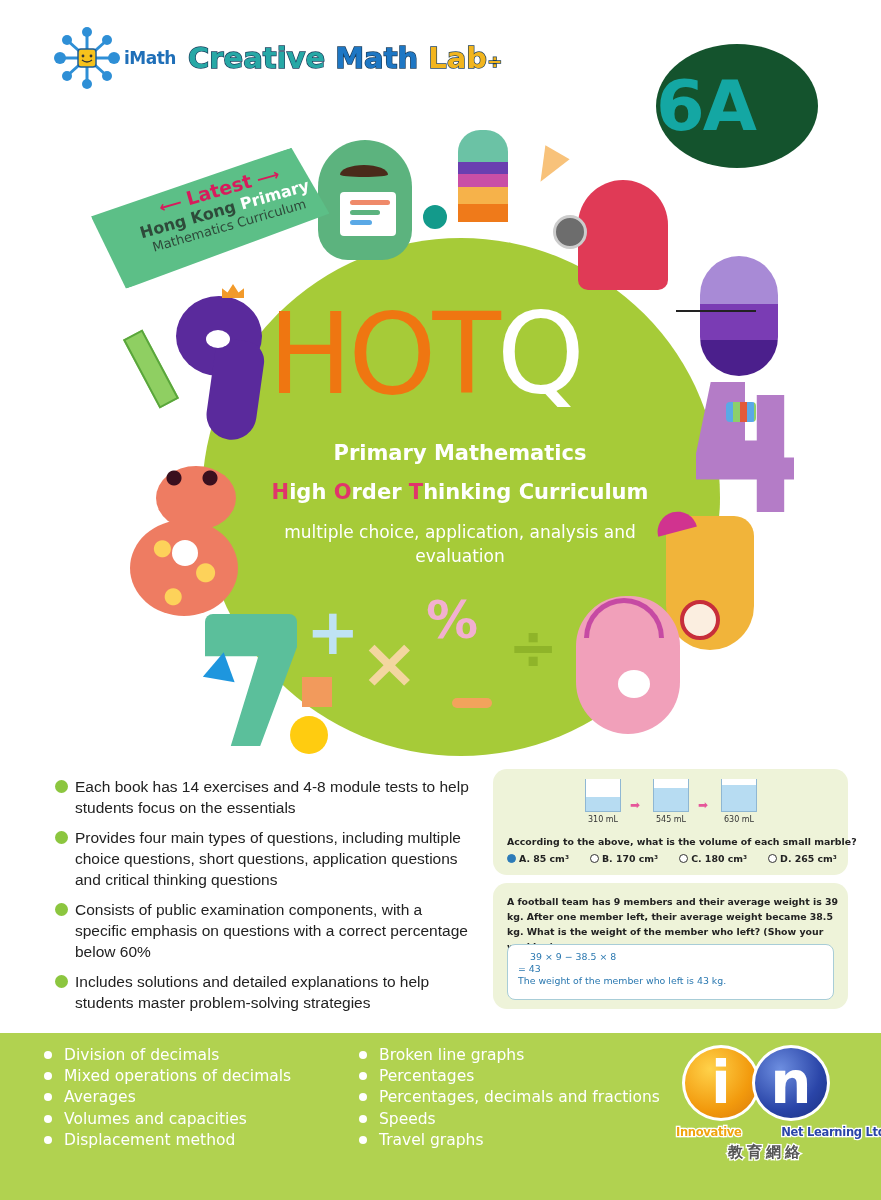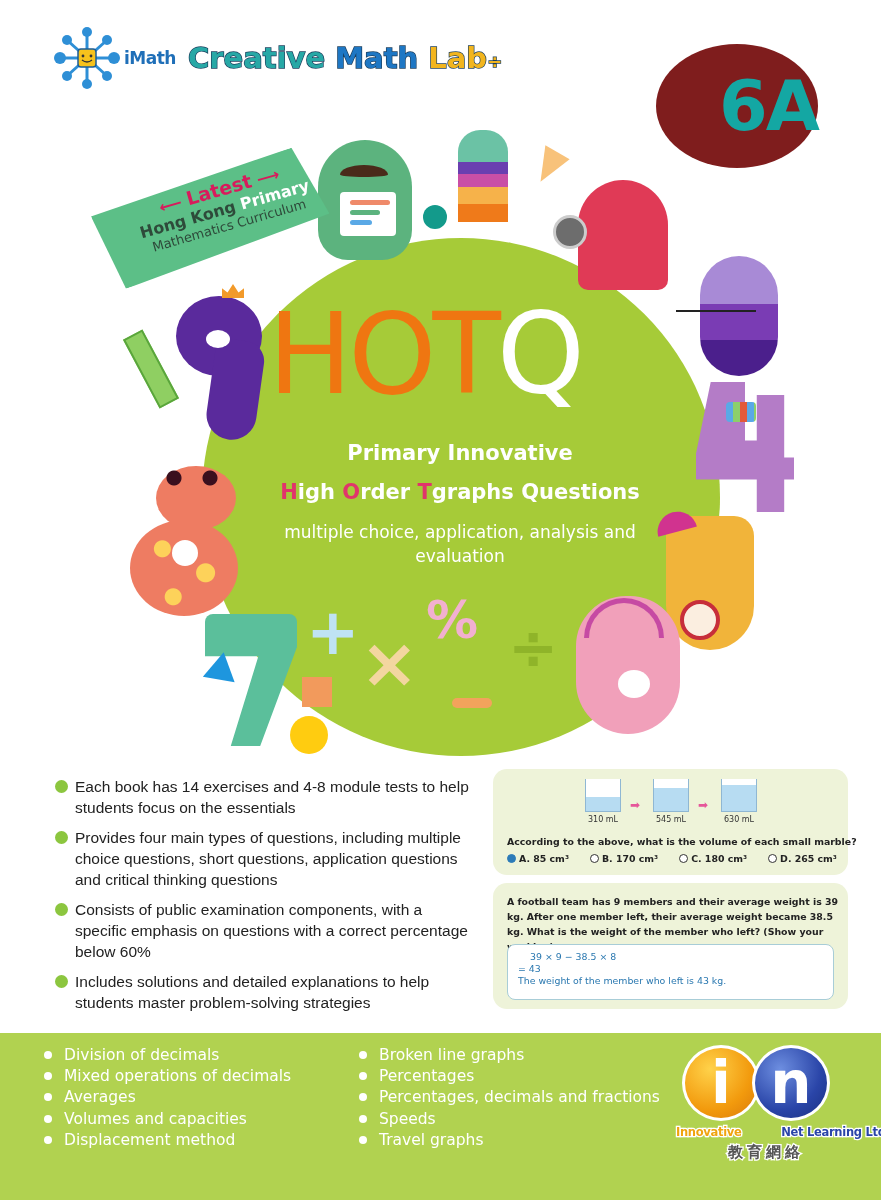--- a/index.html
+++ b/index.html
@@ -11,21 +11,21 @@
   .brand-molecule { width: 70px; height: 62px; position: relative; }
   .brand-imath { font-family: "DejaVu Sans", sans-serif; font-weight: bold; font-size: 17px; color: #1f6fb8; margin-left: 2px; letter-spacing: -0.5px; }
   .brand-title { margin-left: 12px; font-family: "DejaVu Sans", sans-serif; font-weight: bold; font-size: 29px; letter-spacing: 0px;
     -webkit-text-stroke: 1.4px #1a3d5c; paint-order: stroke fill; }
   .brand-title .w1 { color: #27a8a6; }
   .brand-title .w2 { color: #1e77c4; }
   .brand-title .w3 { color: #f2b51e; }
 
   
   .grade-badge { position: absolute; left: 656px; top: 44px; width: 162px; height: 124px; border-radius: 50%;
-    background: #7f1d1d; display: flex; align-items: center; justify-content: flex-end; }
+    background: #14532d; display: flex; align-items: center; justify-content: flex-start; }
   .grade-badge span { font-family: "DejaVu Sans", sans-serif; font-weight: bold; font-size: 70px; color: #14a7a3; letter-spacing: -2px; }
 
   
   .big-circle { position: absolute; left: 202px; top: 238px; width: 518px; height: 518px; border-radius: 50%; background: #a6cb38; }
 
   
   .sign { position: absolute; left: 88px; top: 206px; width: 230px; height: 90px; background: #5cbf87;
     transform: rotate(-16deg); transform-origin: left top; clip-path: polygon(0 12%, 92% 0, 100% 82%, 6% 100%); }
   .sign-text { position: absolute; left: 104px; top: 188px; width: 220px; transform: rotate(-16deg); transform-origin: left top; text-align: center; }
   .sign-latest { font-weight: bold; font-size: 19px; color: #d81b5c; display: block; margin-top: 22px; }
@@ -197,23 +197,23 @@
 <div class="sign"></div>
 <div class="sign-text">
   <span class="sign-latest"><span class="arr">⟵ </span><span>Latest</span><span class="arr"> ⟶</span></span>
   <span class="sign-hk"><span>Hong Kong</span> <span class="prim">Primary</span></span>
   <span class="sign-cur">Mathematics Curriculum</span>
 </div>
 
 <div class="hotq">
   <span class="o">HOT</span><span class="q">Q</span>
 </div>
-<div class="sub1">Primary Innovative</div>
+<div class="sub1">Primary Mathematics</div>
 <div class="sub2">
-  <span class="hl">H</span><span>igh </span><span class="hl">O</span><span>rder </span><span class="hl">T</span><span>graphs Questions</span>
+  <span class="hl">H</span><span>igh </span><span class="hl">O</span><span>rder </span><span class="hl">T</span><span>hinking Curriculum</span>
 </div>
 <div class="sub3">multiple choice, application, analysis and evaluation</div>
 
 <ul class="features">
   <li>Each book has 14 exercises and 4-8 module tests to help students focus on the essentials</li>
   <li>Provides four main types of questions, including multiple choice questions, short questions, application questions and critical thinking questions</li>
   <li>Consists of public examination components, with a specific emphasis on questions with a correct percentage below 60%</li>
   <li>Includes solutions and detailed explanations to help students master problem-solving strategies</li>
 </ul>
 

